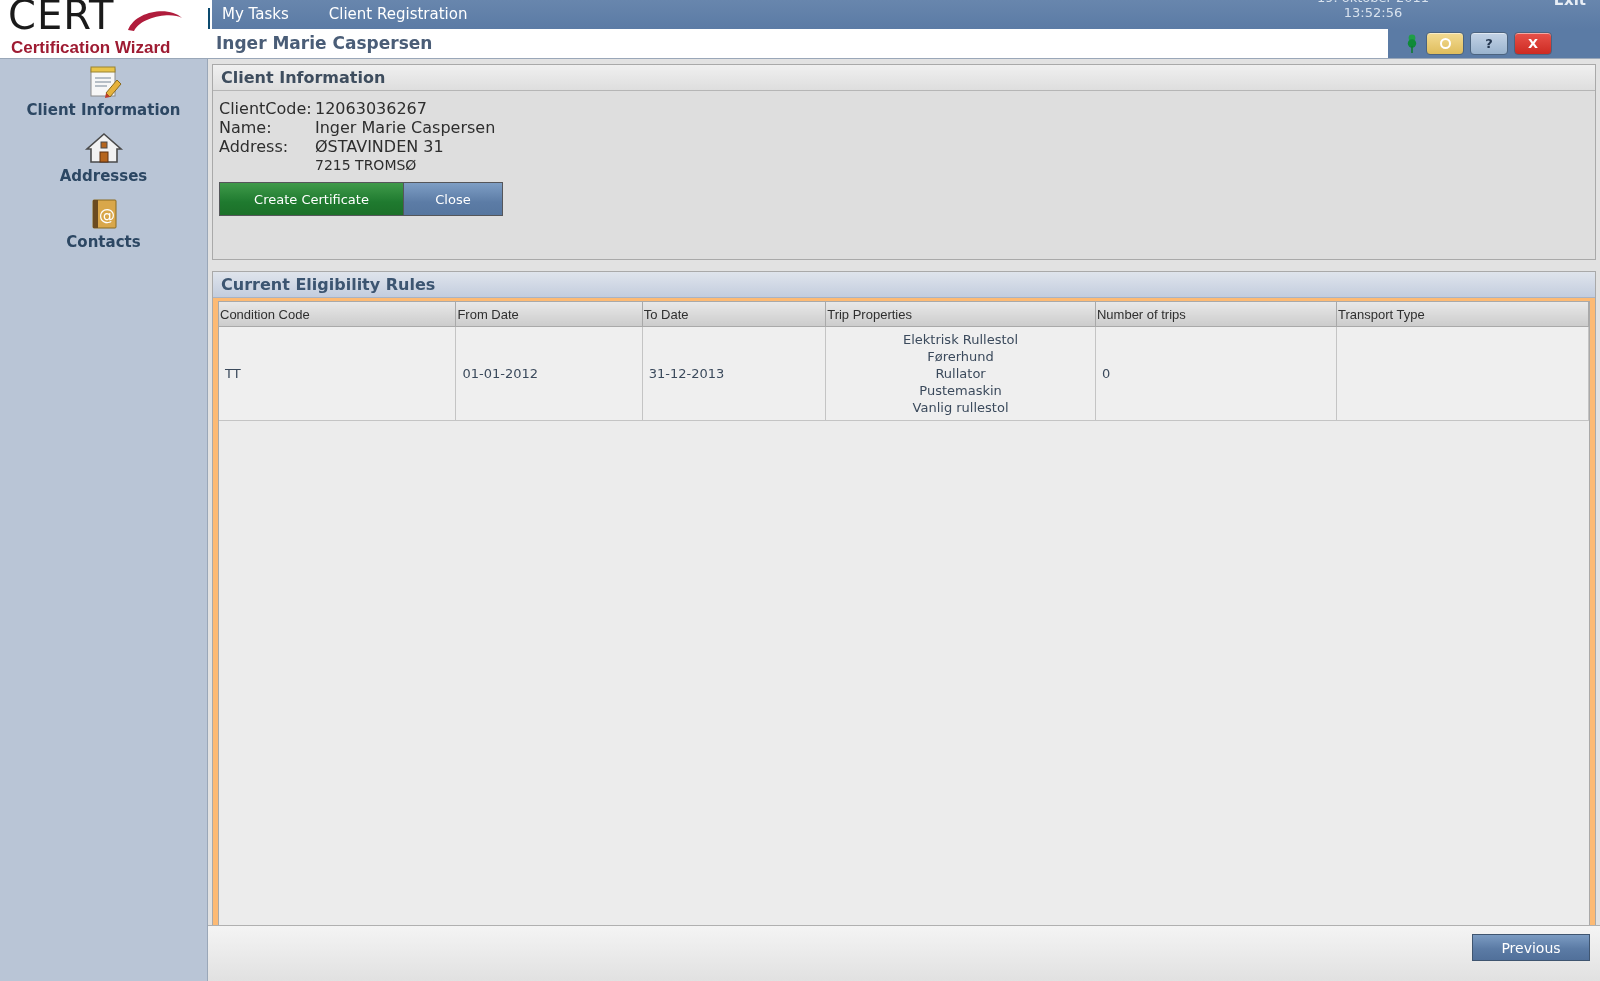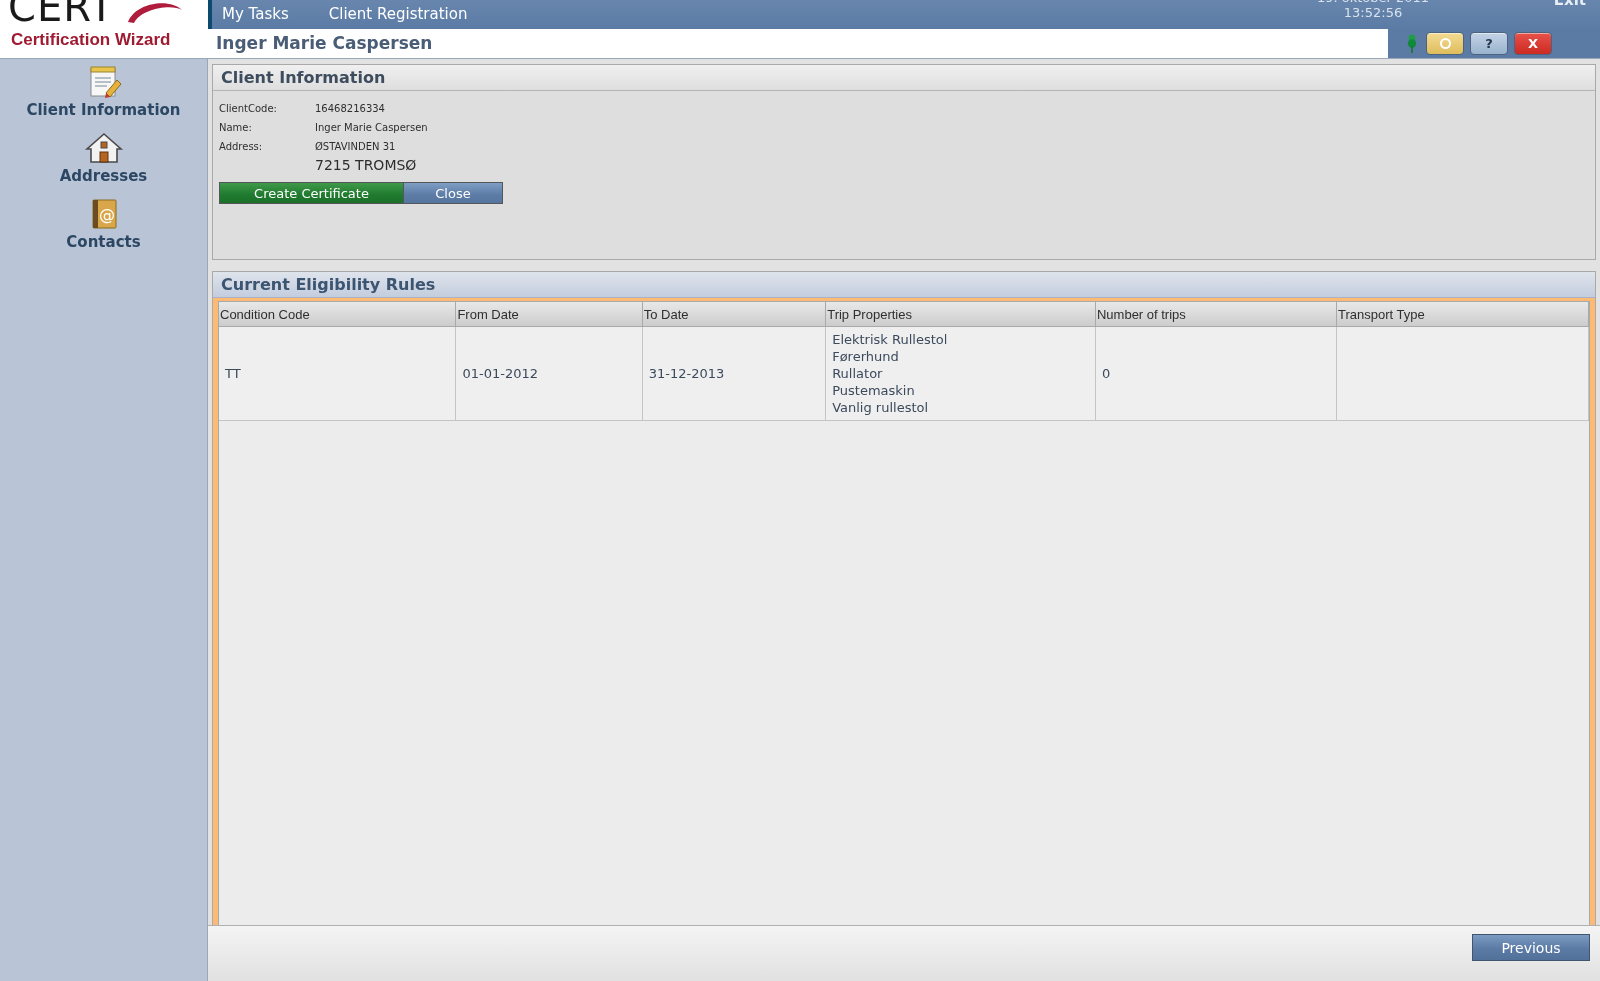--- a/index.html
+++ b/index.html
@@ -62,25 +62,25 @@
     color: #d8e2ee;
     font-size: 13px;
     line-height: 15px;
     width: 170px;
   }
 
   
   .logo-area {
     position: absolute;
     left: 0;
-    top: 0;
+    top: 8px;
     width: 208px;
     height: 44px;
     background: #ffffff;
-    border-right: 4px solid #0c4a6e;
+    border-right: 2px solid #0c4a6e;
   }
   .logo-cert {
     position: absolute;
     left: 8px;
     top: -16px;
     font-size: 40px;
     letter-spacing: 1px;
     color: #1a1a1a;
     font-family: "DejaVu Sans", sans-serif;
   }
@@ -228,28 +228,28 @@
     border-bottom: 1px solid #b5b5b5;
   }
   .panel-header.plain .panel-header-title { color: #3e4d5e; font-weight: bold; }
 
   
   #client-panel {
     left: 4px; top: 5px; width: 1384px; height: 196px;
     background: #dedede;
   }
   .info-body { padding: 8px 0 0 6px; position: relative; }
-  .info-row { display: flex; font-size: 10px; color: #333; line-height: 19px; font-family:"DejaVu Sans", sans-serif; }
+  .info-row { display: flex; font-size: 16px; color: #333; line-height: 19px; font-family:"DejaVu Sans", sans-serif; }
   .info-label { width: 96px; color: #2e2e2e; }
   .info-value { color: #2e2e2e; }
   .info-extra { margin-left: 96px; font-size:14px; color:#2e2e2e; line-height:19px; }
 
   .btn-row { margin-top: 7px; display: flex; }
   .btn {
-    height: 22px;
+    height: 34px;
     min-width: 92px;
     padding: 4px 14px;
     display: flex;
     align-items: center;
     justify-content: center;
     font-size: 13px;
     color: #ffffff;
     cursor: pointer;
     border: 1px solid #55565a;
     box-sizing: border-box;
@@ -293,21 +293,21 @@
     border-right: 1px solid #c4c4c4;
     border-bottom: 1px solid #c4c4c4;
     background: #efefef;
     font-size: 13px;
     color: #3b4a5c;
     padding: 4px 6px;
     vertical-align: middle;
     font-family: "DejaVu Sans", sans-serif;
   }
   td.trip-cell { vertical-align: top; padding-top: 4px; }
-  .trip-line { line-height: 17px; }
+  .trip-line { line-height: 17px; text-align: center; }
 
   
   .footer {
     position: absolute;
     left: 208px;
     top: 925px;
     width: 1392px;
     height: 56px;
     background: linear-gradient(to bottom,#f4f4f4 0%, #e1e1e1 100%);
     border-top: 1px solid #b0b0b0;
@@ -421,21 +421,21 @@
 
   <div class="main">
 
     <div class="panel" id="client-panel">
       <div class="panel-header plain">
         <span class="panel-header-title">Client Information</span>
       </div>
       <div class="info-body">
         <div class="info-row">
           <span class="info-label">ClientCode:</span>
-          <span class="info-value">16468216334</span>
+          <span class="info-value">12063036267</span>
         </div>
         <div class="info-row">
           <span class="info-label">Name:</span>
           <span class="info-value">Inger Marie Caspersen</span>
         </div>
         <div class="info-row">
           <span class="info-label">Address:</span>
           <span class="info-value">ØSTAVINDEN 31</span>
         </div>
         <div class="info-extra">7215 TROMSØ</div>

